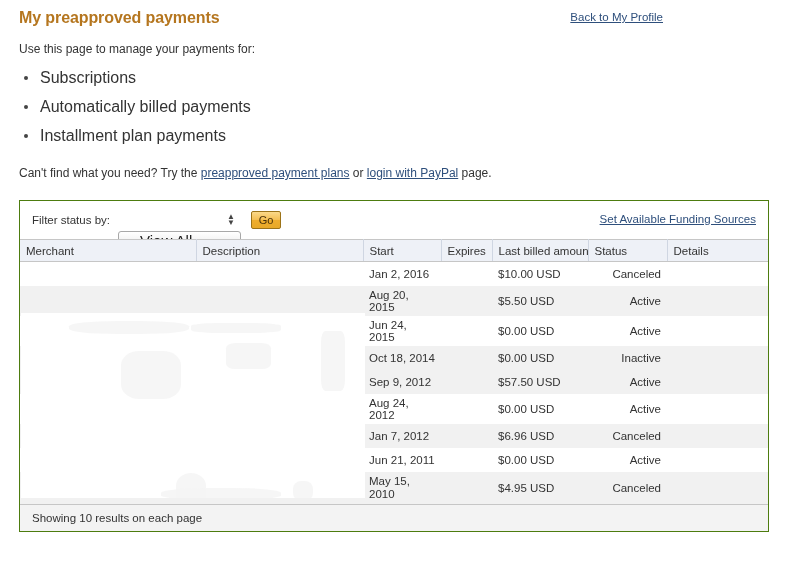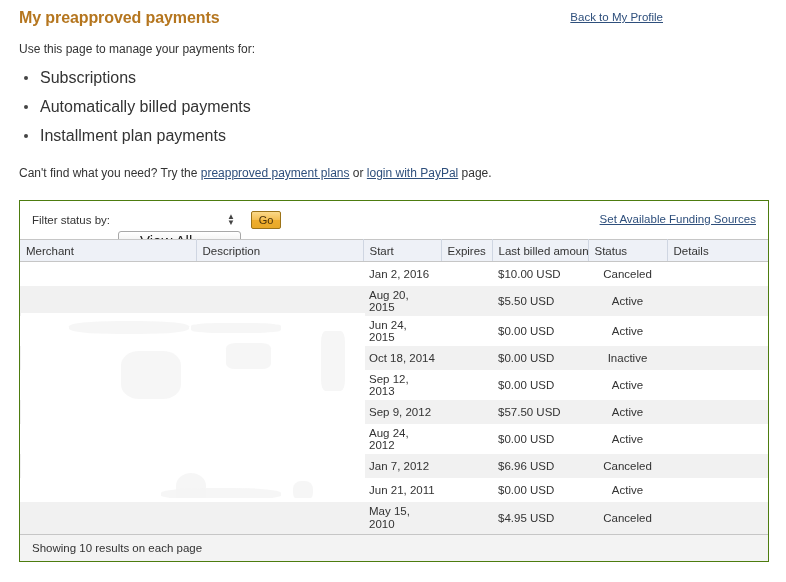--- a/index.html
+++ b/index.html
@@ -226,21 +226,21 @@
   col.c-amount   { width: 96px; }
   col.c-status   { width: 79px; }
   col.c-details  { width: 101px; }
 
   td.cell-merchant, td.cell-desc {
     color: #ffffff;
   }
   td.cell-start   { text-align: left; }
   td.cell-expires { text-align: center; }
   td.cell-amount  { text-align: left; padding-left: 8px; }
-  td.cell-status  { text-align: center; padding-left: 8px; margin-top: 32px; }
+  td.cell-status  { text-align: right; padding-left: 8px; margin-top: 32px; }
   td.cell-details { text-align: right; }
 
   tr.row-tall td { height: 36px; }
   td.cell-start.wrap { white-space: normal; line-height: 13px; }
 
   
   .redaction {
     position: absolute;
     left: 1px;
     top: 74px;
@@ -372,29 +372,20 @@
           </tr>
           <tr class="row-alt">
             <td class="cell-merchant"></td>
             <td class="cell-desc"></td>
             <td class="cell-start">Oct 18, 2014</td>
             <td class="cell-expires"></td>
             <td class="cell-amount">$0.00 USD</td>
             <td class="cell-status">Inactive</td>
             <td class="cell-details"></td>
           </tr>
-          <tr class="row-norm">
-            <td class="cell-merchant"></td>
-            <td class="cell-desc"></td>
-            <td class="cell-start">Sep 12, 2013</td>
-            <td class="cell-expires"></td>
-            <td class="cell-amount">$0.00 USD</td>
-            <td class="cell-status">Active</td>
-            <td class="cell-details"></td>
-          </tr>
           <tr class="row-alt">
             <td class="cell-merchant"></td>
             <td class="cell-desc"></td>
             <td class="cell-start">Sep 9, 2012</td>
             <td class="cell-expires"></td>
             <td class="cell-amount">$57.50 USD</td>
             <td class="cell-status">Active</td>
             <td class="cell-details"></td>
           </tr>
           <tr class="row-norm">

